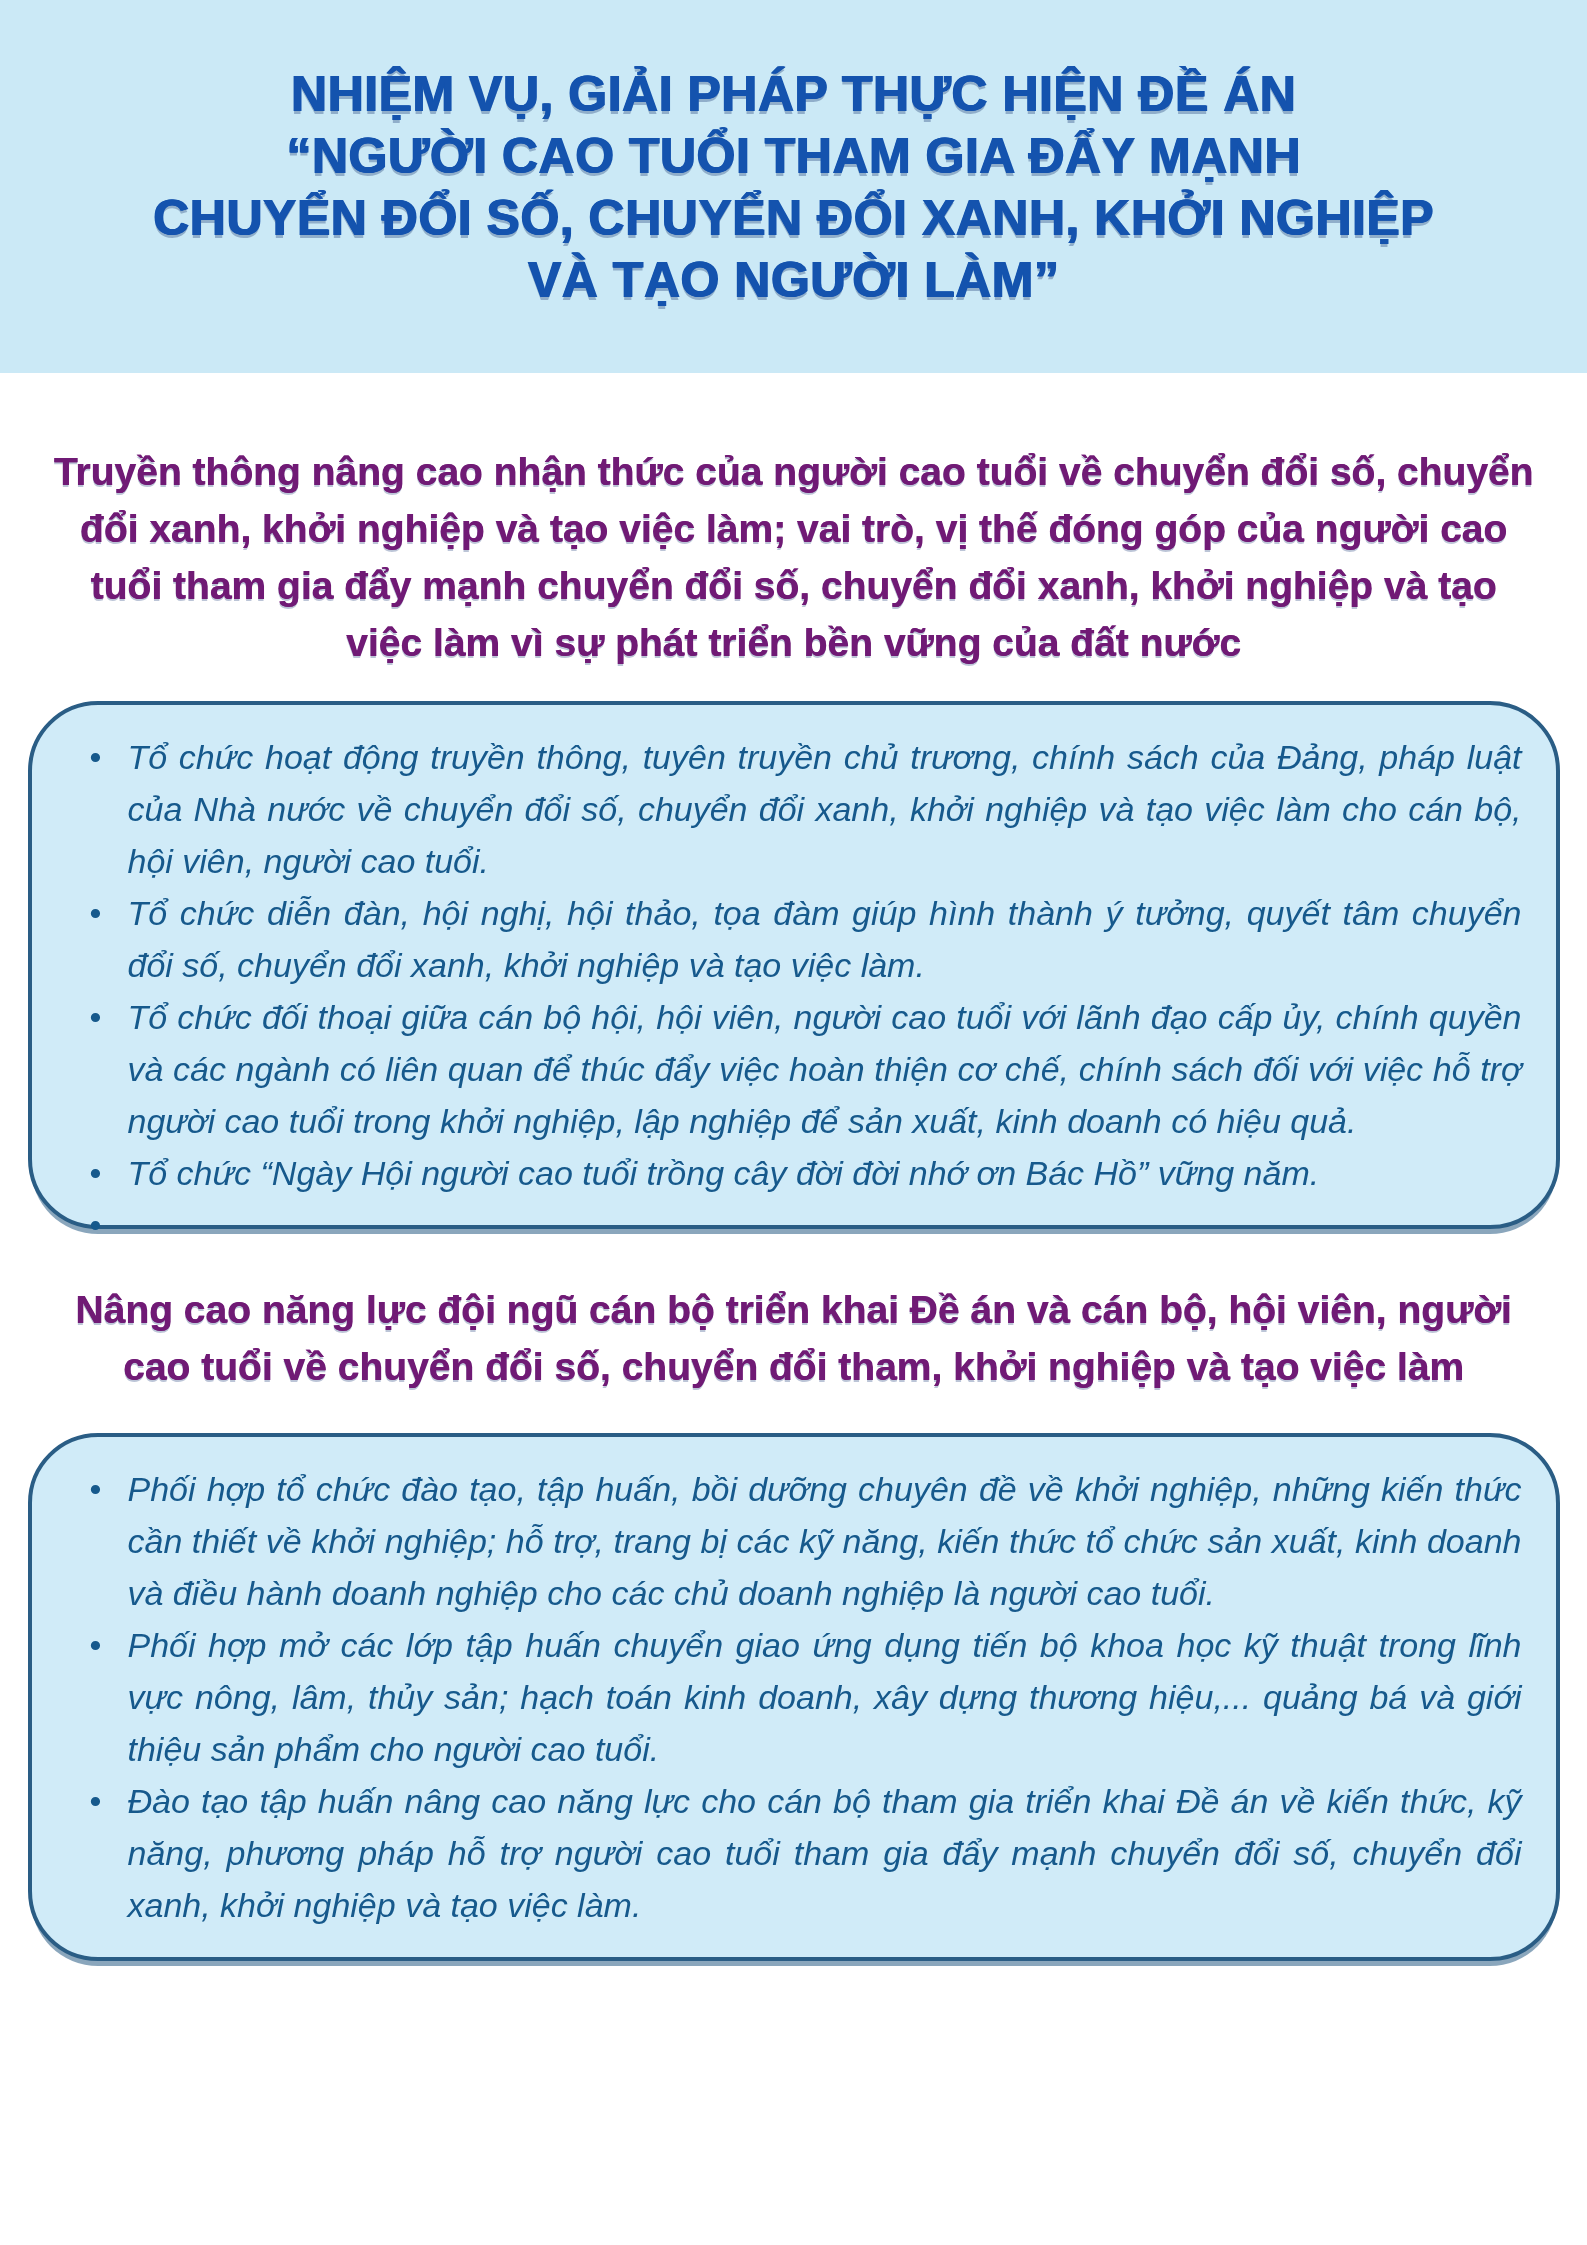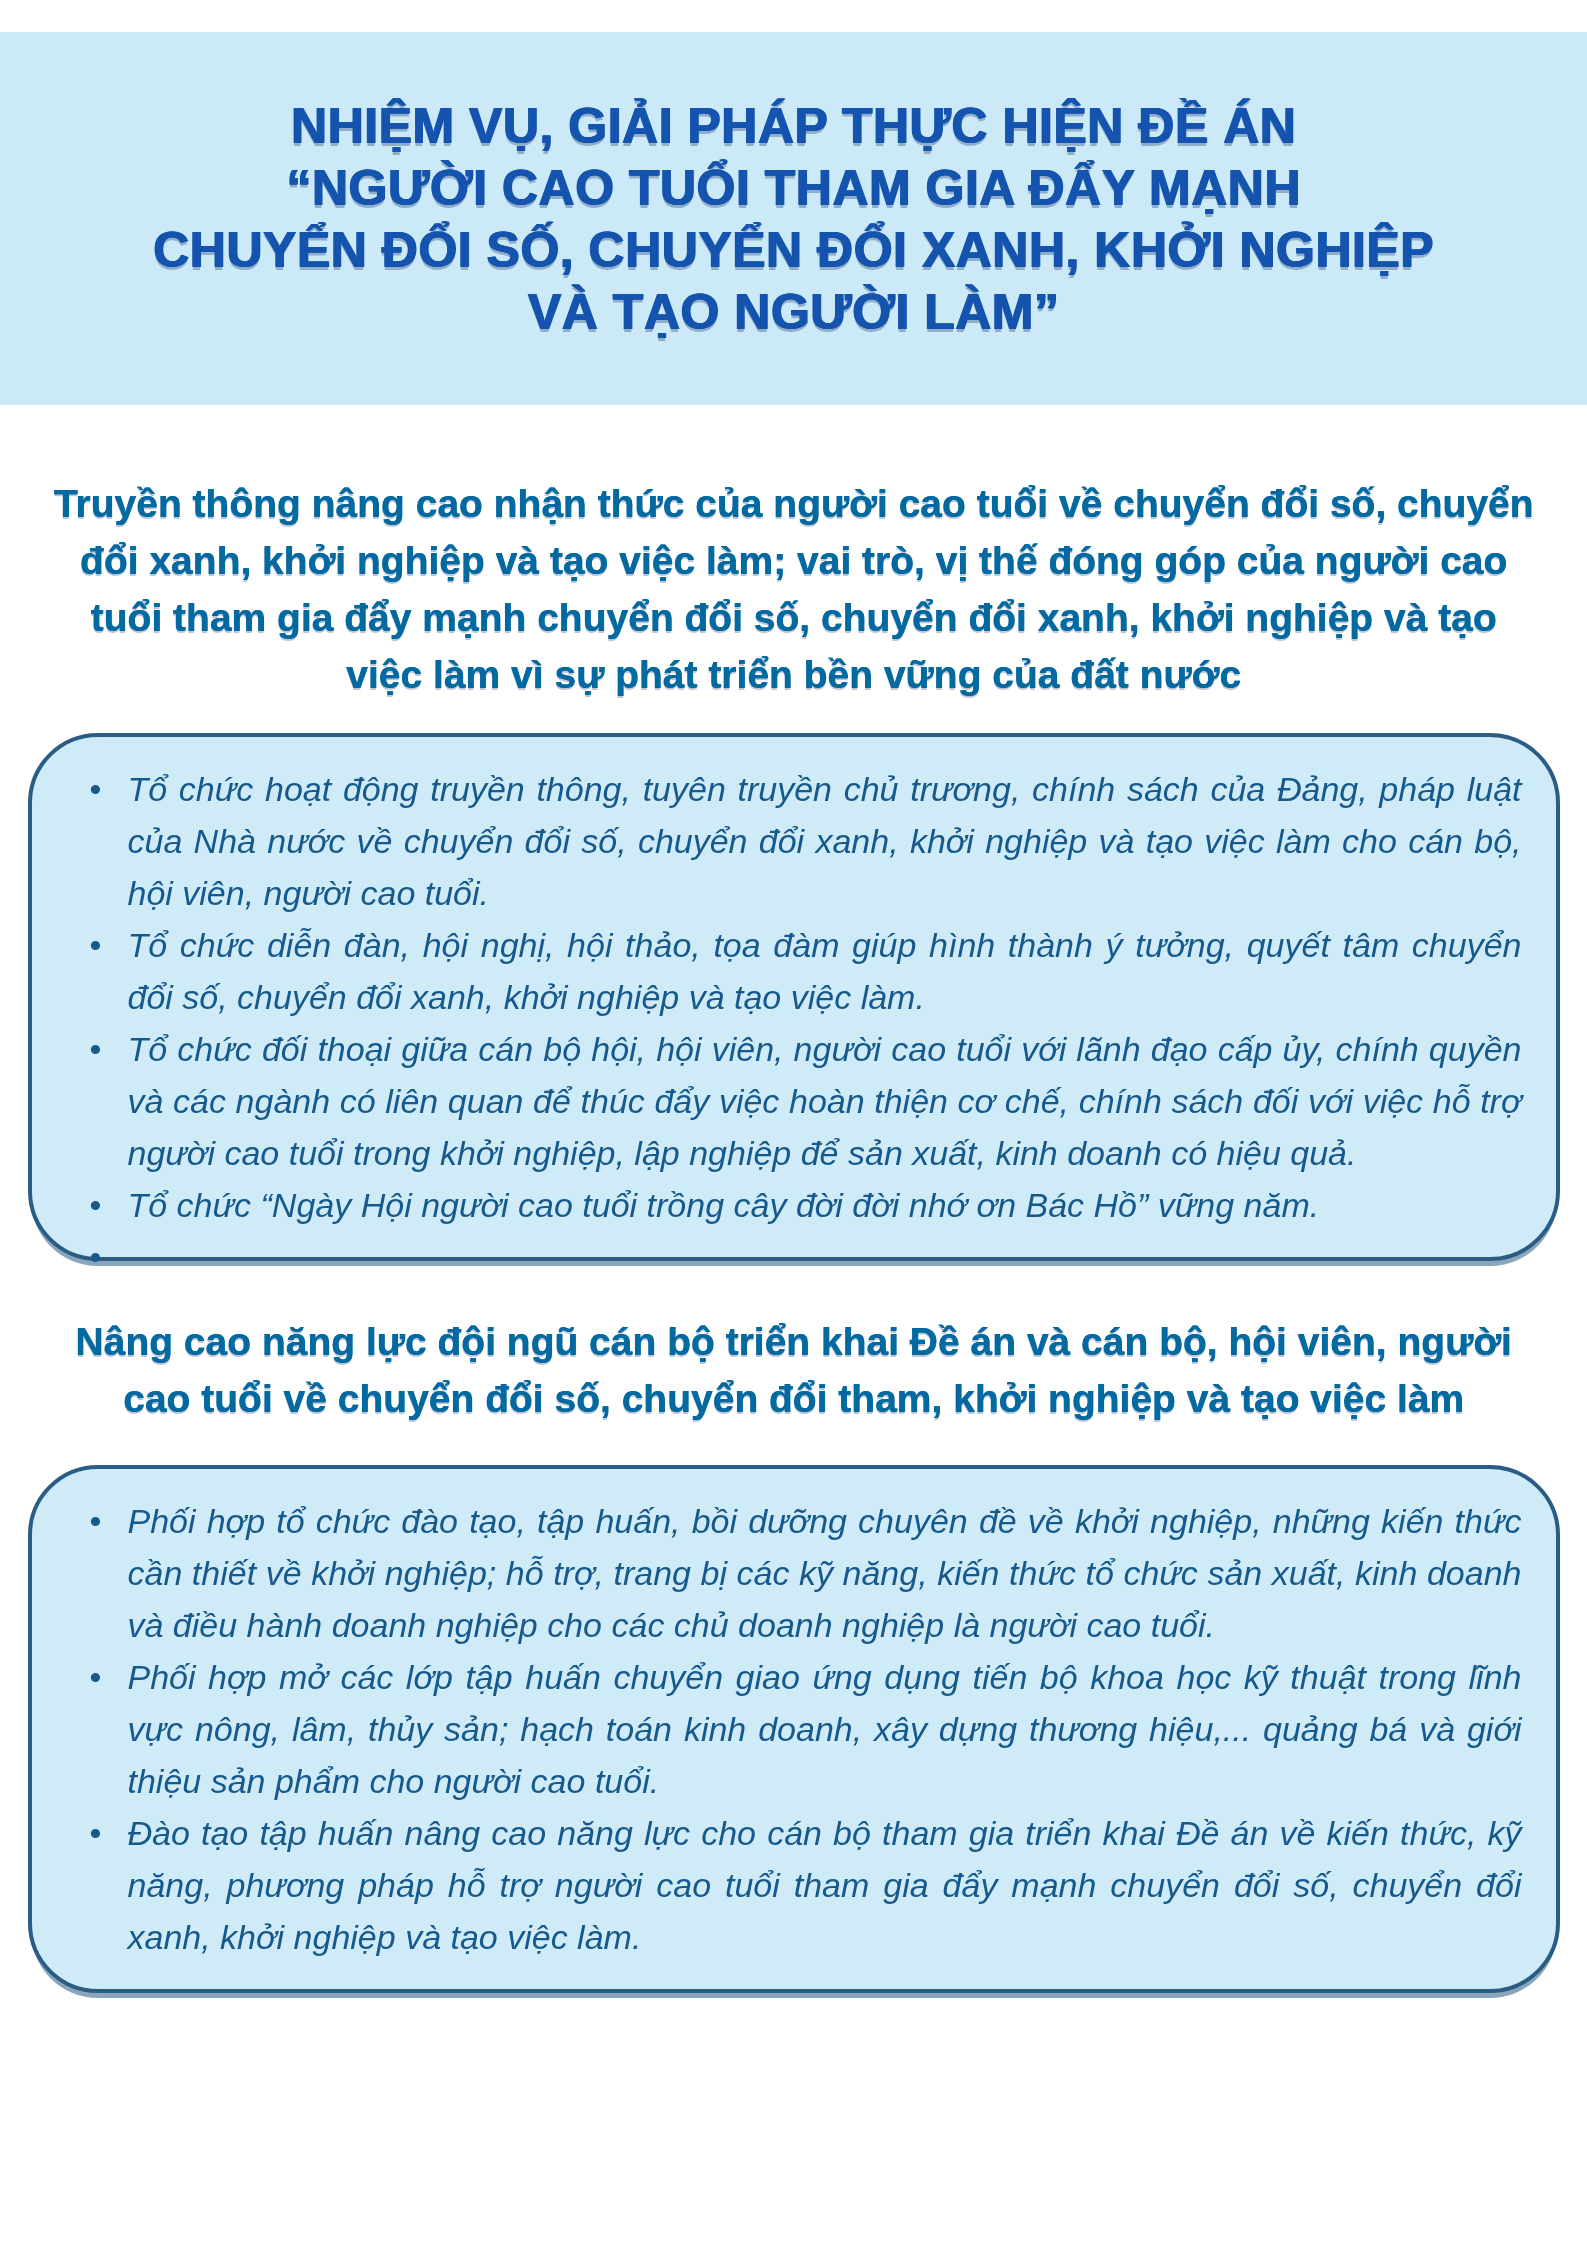--- a/index.html
+++ b/index.html
@@ -16,38 +16,37 @@
   
   .banner {
     width: 100%;
     height: 373px;
     background: #cbe9f6;
     display: flex;
     flex-direction: column;
     justify-content: center;
     align-items: center;
     text-align: center;
-    margin-top: 32px;
   }
   .banner .title-line {
     display: block;
     color: #1453ae;
     font-size: 50px;
     font-weight: 700;
     line-height: 62px;
     letter-spacing: 0.5px;
     text-shadow: 1px 0 0 currentColor, -0.5px 0 0 currentColor, 0 3px 0 rgba(10,40,100,0.30);
   }
 
   
   .section-heading {
     margin: 70px auto 0 auto;
     max-width: 1480px;
     text-align: center;
-    color: #0369a1;
+    color: #701a75;
     font-size: 39px;
     font-weight: 700;
     line-height: 57px;
     text-shadow: 0.5px 0 0 currentColor, 0 2px 0 rgba(14,45,110,0.28);
   }
   .section-heading.second { margin-top: 52px; }
 
   
   .content-box {
     box-sizing: border-box;

